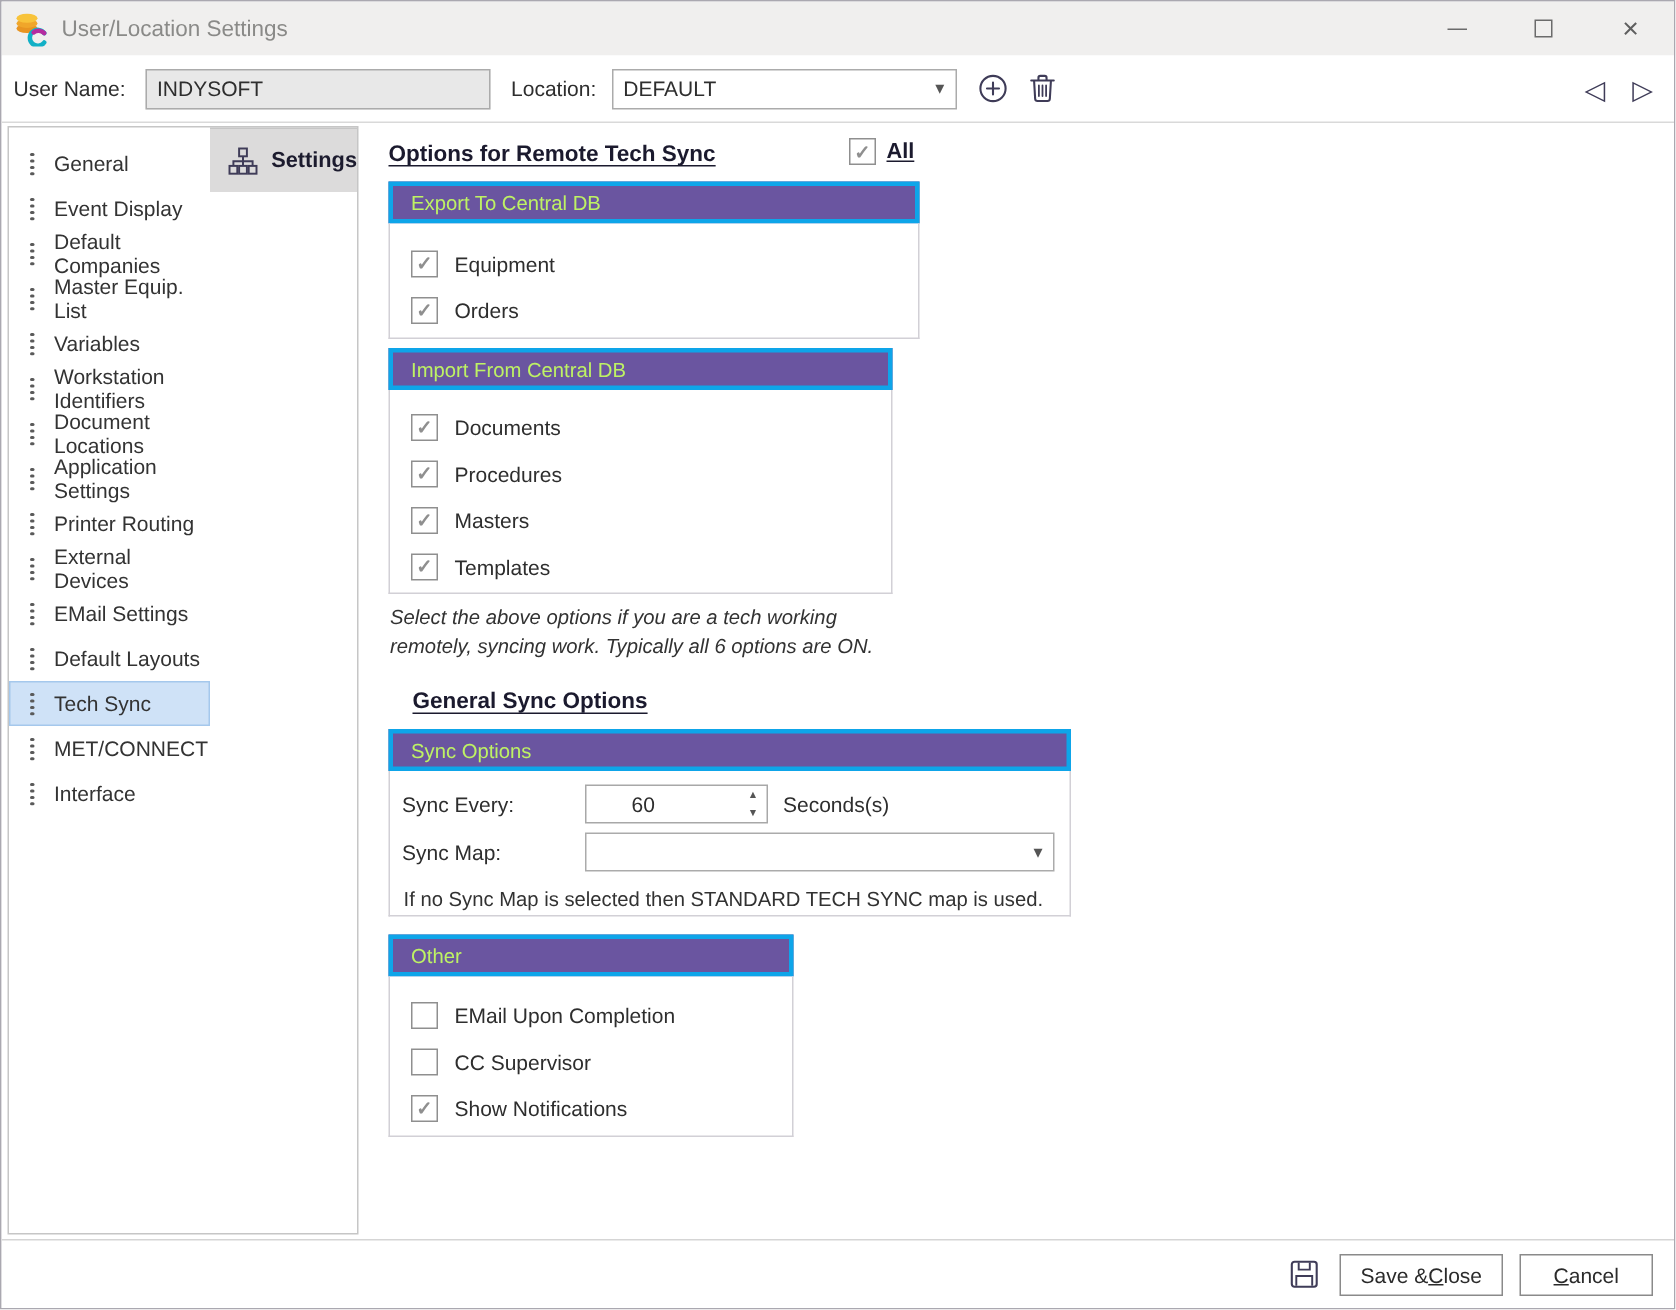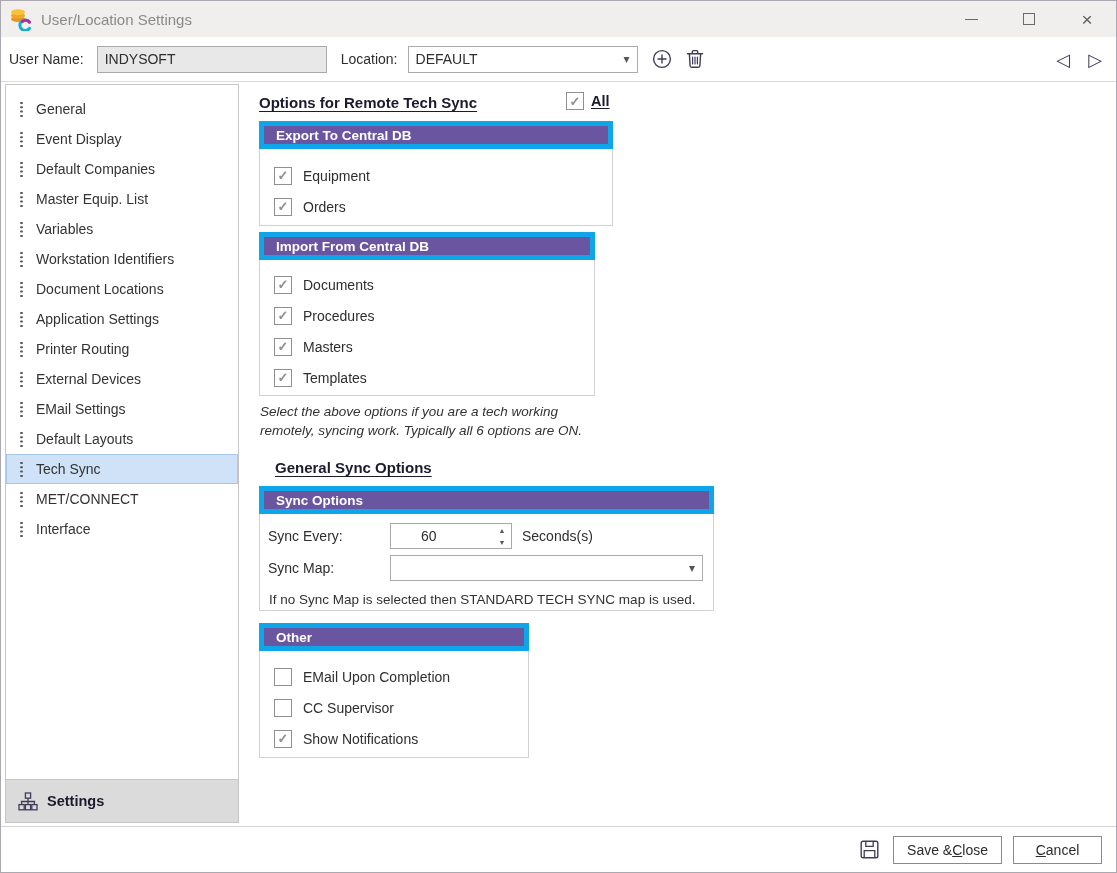--- a/index.html
+++ b/index.html
@@ -46,21 +46,21 @@
   .tb-icon-btn { margin-left:14px; display:flex; align-items:center; justify-content:center; cursor:default; }
   .nav-arrows { position:absolute; right:14px; top:0; height:45px; display:flex; align-items:center; gap:18px; }
   .nav-arrow { font-size:18px; color:#3f3c58; line-height:1; cursor:default; }
 
   
   .bodyarea { position:relative; height:744px; background:#ffffff; }
 
   
   .sidebar {
     position:absolute; left:4px; top:2px; width:234px; height:739px;
-    border:1px solid #c6c6c6; background:#fff; display:flex; flex-direction:column;
+    border:1px solid #c6c6c6; background:#fff; display:flex; 
   }
   .nav-list { flex:1 1 auto; padding-top:9px; overflow:hidden; }
   .nav-item {
     height:30px; display:flex; align-items:center; padding-left:13px;
     font-size:14px; color:#333333; border:1px solid transparent; cursor:default;
   }
   .nav-item.selected { background:#cfe2f7; border-color:#a5c8ec; }
   .grip { position:relative; width:3px; height:15px; margin-right:13px; flex:0 0 auto; }
   .grip::before {
     content:""; position:absolute; left:0; top:0; width:2.6px; height:2.6px;
@@ -77,23 +77,23 @@
   .main { position:absolute; left:258px; top:0; width:859px; height:744px; }
   .section-heading {
     position:absolute; font-size:15px; font-weight:bold; color:#1b1a2e;
     text-decoration:underline; text-underline-offset:3px;
   }
   .all-row { position:absolute; left:307px; top:10px; display:flex; align-items:center; gap:7px; }
   .all-label { font-size:14.5px; font-weight:bold; color:#1b1a2e; text-decoration:underline; text-underline-offset:2px; }
 
   .panel { position:absolute; background:#ffffff; }
   .panel-header {
-    height:28px; background:#6a55a0; border:5px solid #0ea5e9;
+    height:28px; background:#6a55a0; border:3px solid #0ea5e9;
     display:flex; align-items:center; padding-left:12px;
-    color:#ffffff; font-weight:bold; font-size:13.5px;
+    color:#bef264; font-weight:normal; font-size:13.5px;
   }
   .panel-body { border:1px solid #d2d0d6; border-top:none; background:#fff; }
 
   .checkbox-row { display:flex; align-items:center; gap:11px; padding-left:14px; height:31px; }
   .checkbox {
     width:18px; height:18px; background:#fff; border:1px solid #8f8f8f;
     display:flex; align-items:center; justify-content:center; flex:0 0 auto; cursor:default;
   }
   .checkbox .check { display:none; font-size:13px; font-weight:bold; color:#8f8f8f; line-height:1; }
   .checkbox.checked .check { display:block; }

